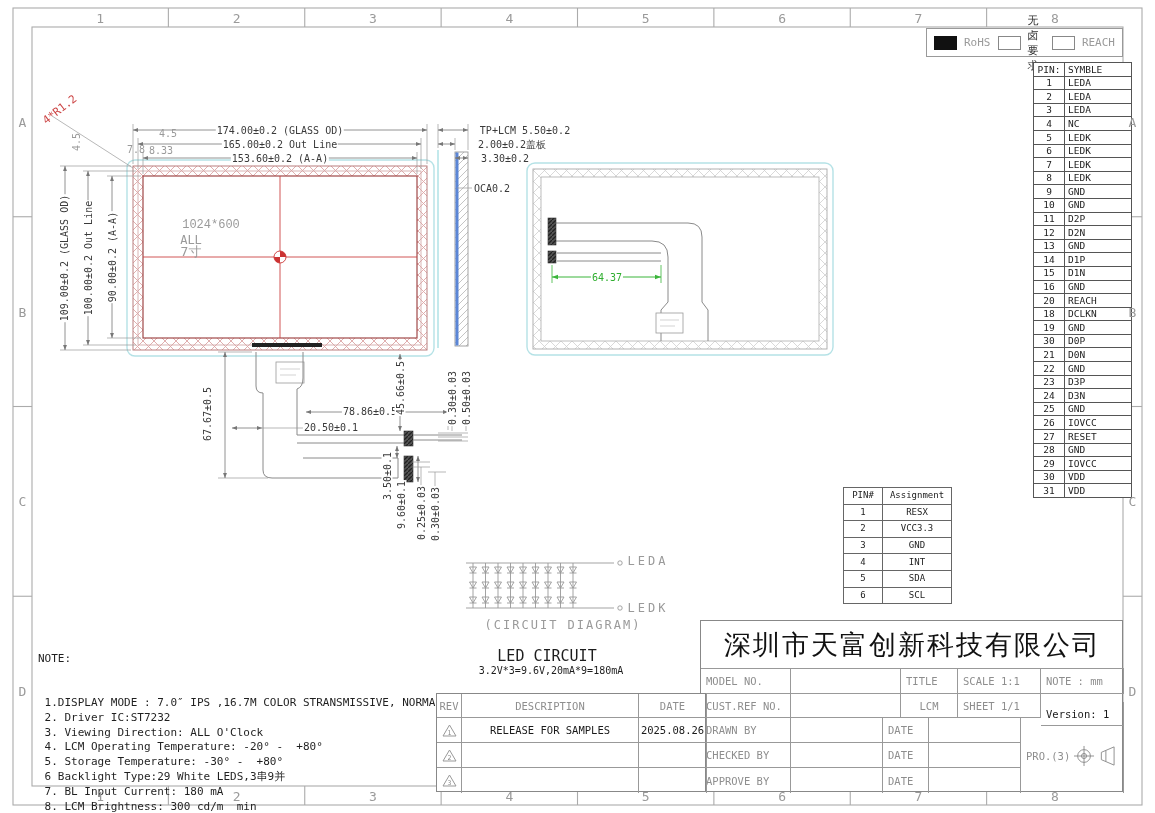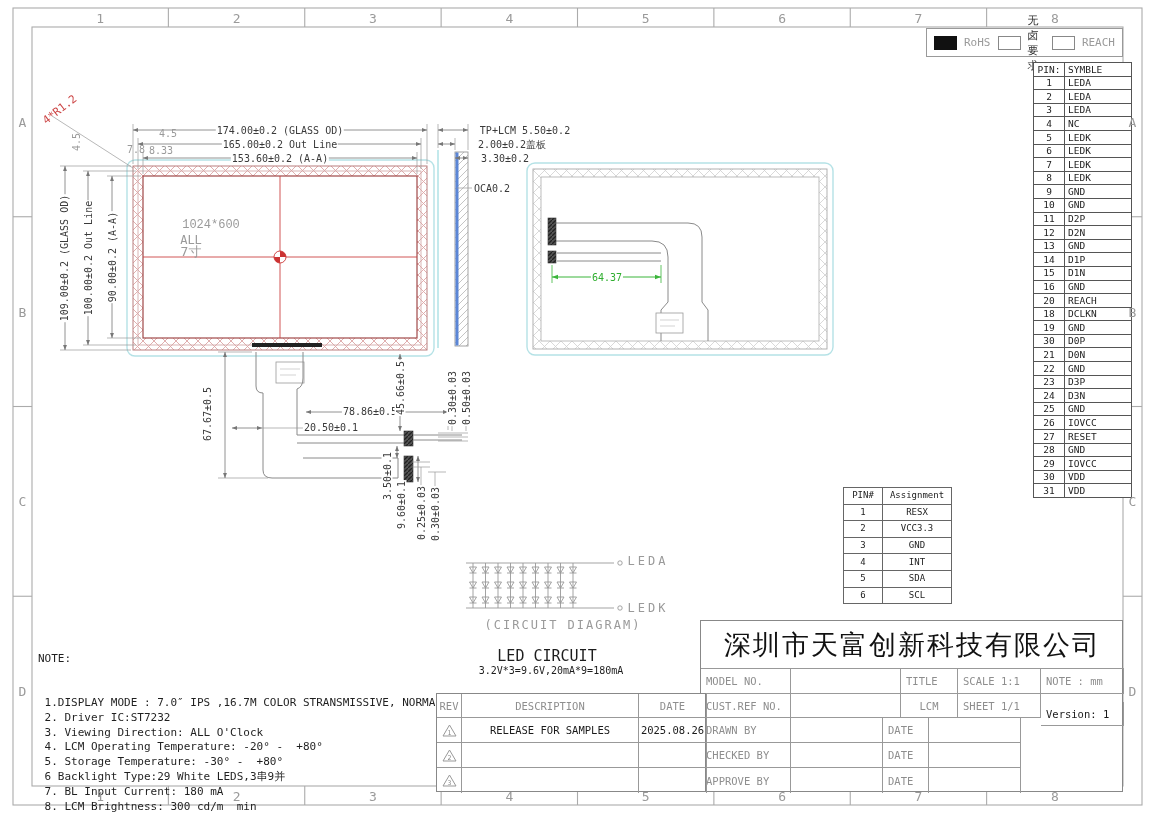--- a/index.html
+++ b/index.html
@@ -537,20 +537,33 @@
   <div class="tb-cell" style="left:182px;top:97px;width:46px;height:25px;">DATE</div>
   <div class="tb-cell" style="left:228px;top:97px;width:92px;height:25px;"></div>
   <div class="tb-cell" style="left:0;top:122px;width:90px;height:25px;">CHECKED BY</div>
   <div class="tb-cell" style="left:90px;top:122px;width:92px;height:25px;"></div>
   <div class="tb-cell" style="left:182px;top:122px;width:46px;height:25px;">DATE</div>
   <div class="tb-cell" style="left:228px;top:122px;width:92px;height:25px;"></div>
   <div class="tb-cell" style="left:0;top:147px;width:90px;height:25px;border-bottom:none;">APPROVE BY</div>
   <div class="tb-cell" style="left:90px;top:147px;width:92px;height:25px;border-bottom:none;"></div>
   <div class="tb-cell" style="left:182px;top:147px;width:46px;height:25px;border-bottom:none;">DATE</div>
   <div class="tb-cell" style="left:228px;top:147px;width:92px;height:25px;border-bottom:none;"></div>
+  <div class="tb-cell tb-center" style="left:320px;top:97px;width:103px;height:75px;border-bottom:none;gap:4px;">
+    <span>PRO.(3)</span>
+    <svg width="48" height="30" viewBox="0 0 48 30">
+      <g fill="none" stroke="#888" stroke-width="1">
+        <circle cx="11" cy="15" r="7"></circle>
+            <circle cx="11" cy="15" r="2.8"></circle>
+        <line x1="0" y1="15" x2="22" y2="15"></line>
+            <line x1="11" y1="4" x2="11" y2="26"></line>
+        <path d="M30,11 L30,19 L44,25 L44,5 Z"></path>
+            <line x1="35" y1="9" x2="35" y2="21"></line>
+      </g>
+    </svg>
+  </div>
 </div>
 
 <div id="rtable">
   <div class="rv-cell" style="left:0;top:0;width:25px;height:24px;">REV</div>
   <div class="rv-cell" style="left:25px;top:0;width:177px;height:24px;">DESCRIPTION</div>
   <div class="rv-cell" style="left:202px;top:0;width:68px;height:24px;">DATE</div>
   <div id="rev-rows">
         <div class="rv-cell" style="left: 0px; top: 24px; width: 25px; height: 25px;">
           <svg width="15" height="13" viewBox="0 0 15 13">
             <path d="M7.5,1 L14,12 L1,12 Z" fill="none" stroke="#999"></path>

